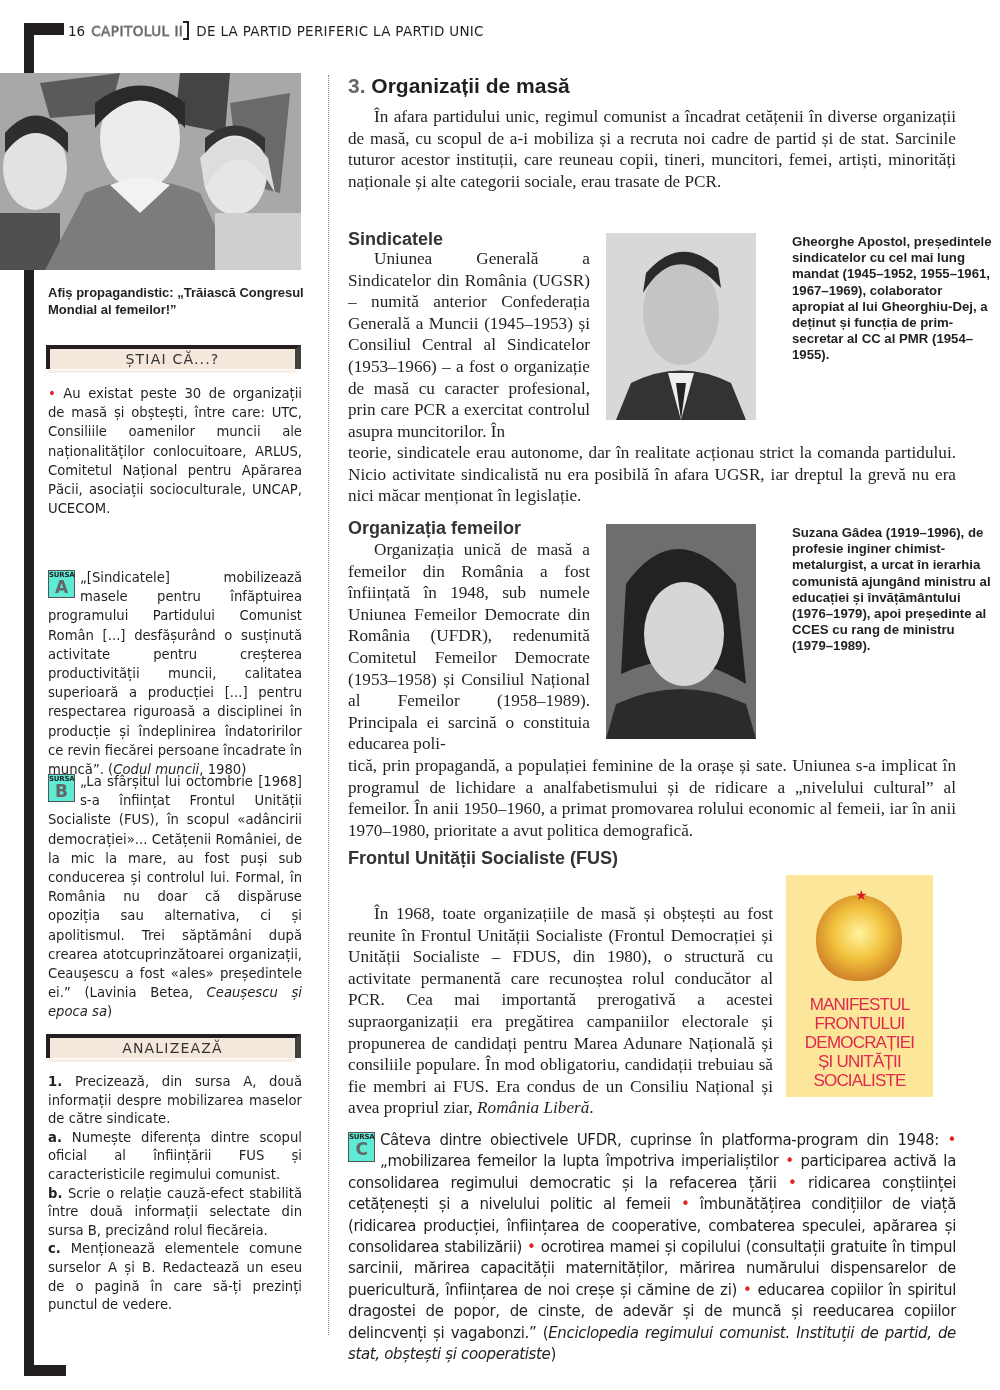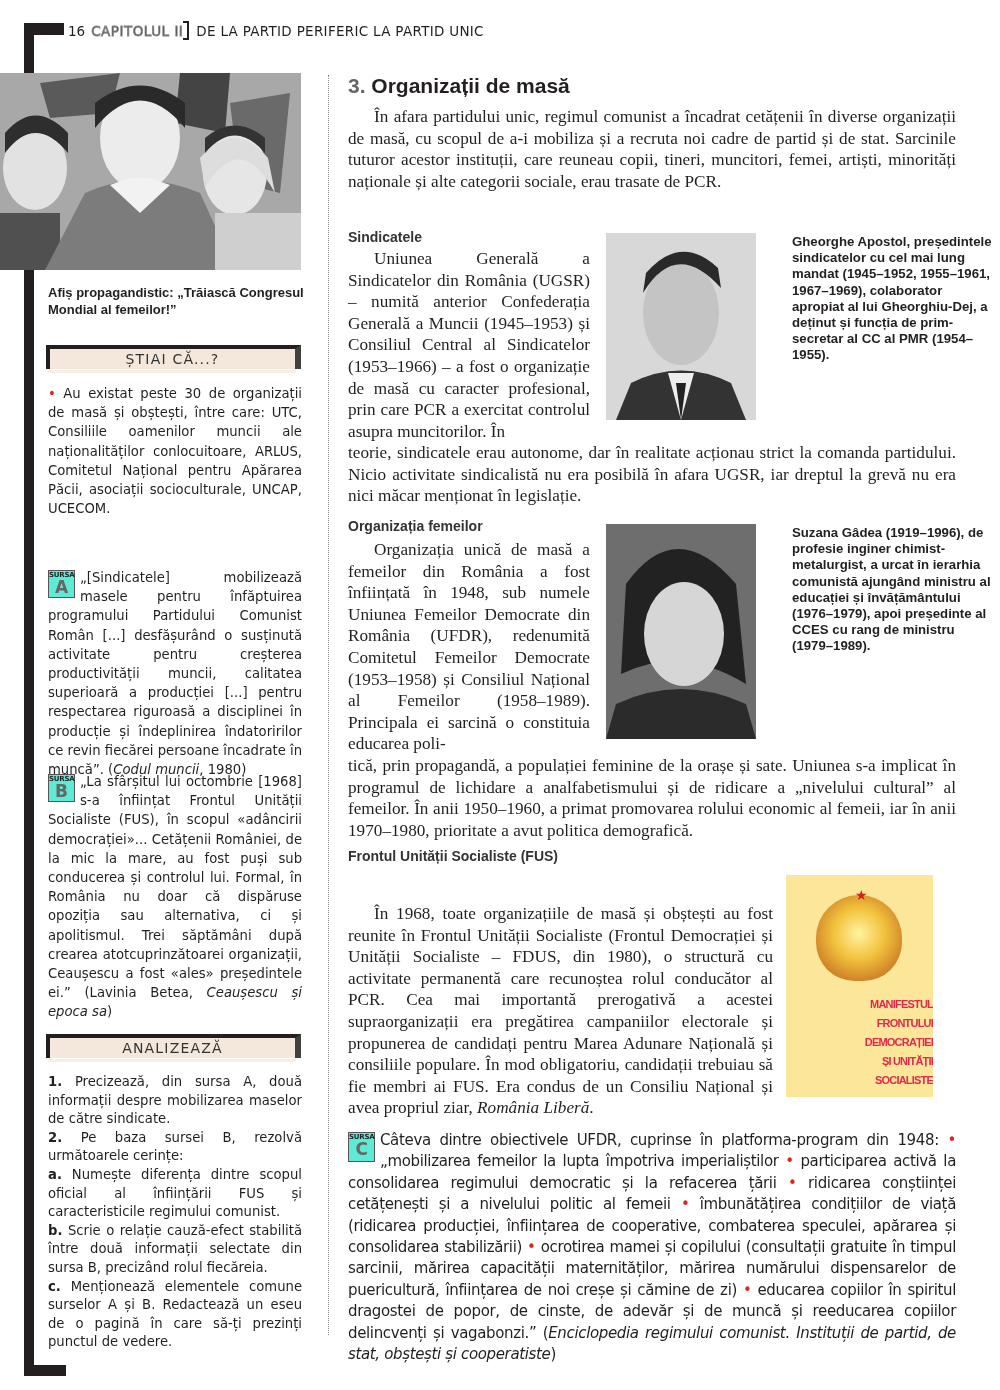--- a/index.html
+++ b/index.html
@@ -35,30 +35,30 @@
   .b { font-weight:bold; }
 
   
   .divider { position:absolute; left:328px; top:75px; height:1260px; border-left:1px dotted #888; }
 
   
   .section-title { position:absolute; left:348px; top:74px; font-family:"Liberation Sans", sans-serif; font-weight:bold; font-size:21px; }
   .section-title .num { color:#666; }
   .body { position:absolute; left:348px; width:608px; font-family:"Liberation Serif", serif; font-size:17.2px; line-height:21.6px; text-align:justify; }
   .indent { text-indent:26px; }
-  .subhead { position:absolute; left:348px; font-family:"Liberation Sans", sans-serif; font-weight:bold; font-size:14px; color:#333; }
+  .subhead { position:absolute; left:348px; font-family:"Liberation Sans", sans-serif; font-weight:bold; font-size:18px; color:#333; }
 
   .photo { position:absolute; background:#777; overflow:hidden; }
   .photo svg { width:100%; height:100%; display:block; }
   .photo-caption { position:absolute; font-family:"Liberation Sans", sans-serif; font-weight:bold; font-size:13.2px; line-height:16.2px;margin-left:26px; }
 
   .manifest { position:absolute; left:786px; top:875px; width:147px; height:222px; background:#fbe69a; overflow:hidden; }
   .manifest .emblem { position:absolute; left:30px; top:20px; width:86px; height:86px; border-radius:50% 50% 45% 45%; background:radial-gradient(circle at 50% 45%, #fff4a0 0%, #f2c23d 40%, #d48a2a 70%, #b8612a 100%); }
   .manifest .emblem-star { position:absolute; left:69px; top:12px; color:#d62020; font-size:14px; }
-  .manifest .mtext { position:absolute; left:0; right:0; top:120px; text-align:right; color:#e1284e; font-family:"Liberation Sans", sans-serif; font-weight:bold; font-size:11px; line-height:19px; letter-spacing:-0.8px; }
+  .manifest .mtext { position:absolute; left:0; right:0; top:120px; text-align:center; color:#e1284e; font-family:"Liberation Sans", sans-serif; font-weight:normal; font-size:17px; line-height:19px; letter-spacing:-0.8px; }
 
   .sursa-c-text { position:absolute; left:348px; top:1130px; width:608px; font-family:"DejaVu Sans", sans-serif; font-size:15px; line-height:21.4px; text-align:justify; letter-spacing:-0.35px; }
   .sursa-c-text .sursa { width:27px; height:30px; margin-top:2px; }
 </style>
 </head>
 <body>
 
 <div class="bracket-top-h"></div>
 <div class="bracket-top-v"></div>
 <div class="bracket-left-v"></div>
@@ -109,21 +109,20 @@
   <span class="sursa">
       <span class="s1">SURSA</span>
       <span class="s2">B</span>
     </span>
   <span>„La sfârșitul lui octombrie [1968] s-a înființat Frontul Unității Socialiste (FUS), în scopul «adâncirii democrației»... Cetățenii României, de la mic la mare, au fost puși sub conducerea și controlul lui. Formal, în România nu doar că dispăruse opoziția sau alternativa, ci și apolitismul. Trei săptămâni după crearea atotcuprinzătoarei organizații, Ceaușescu a fost «ales» președintele ei.” (Lavinia Betea, </span><span class="ital">Ceaușescu și epoca sa</span><span>)</span>
 </div>
 
 <div class="box-head" style="top:1034px;">ANALIZEAZĂ</div>
 <div class="left-text" style="top:1073px; line-height:18.6px;">
   <div><span class="b">1.</span><span> Precizează, din sursa A, două informații despre mobilizarea maselor de către sindicate.</span></div>
-  <div><span class="b">2.</span><span> Pe baza sursei B, rezolvă următoarele cerințe:</span></div>
   <div><span class="b">a.</span><span> Numește diferența dintre scopul oficial al înființării FUS și caracteristicile regimului comunist.</span></div>
   <div><span class="b">b.</span><span> Scrie o relație cauză-efect stabilită între două informații selectate din sursa B, precizând rolul fiecăreia.</span></div>
   <div><span class="b">c.</span><span> Menționează elementele comune surselor A și B. Redactează un eseu de o pagină în care să-ți prezinți punctul de vedere.</span></div>
 </div>
 
 <div class="divider"></div>
 
 <div class="section-title">
   <span class="num">3.</span>
   <span>Organizații de masă</span>

